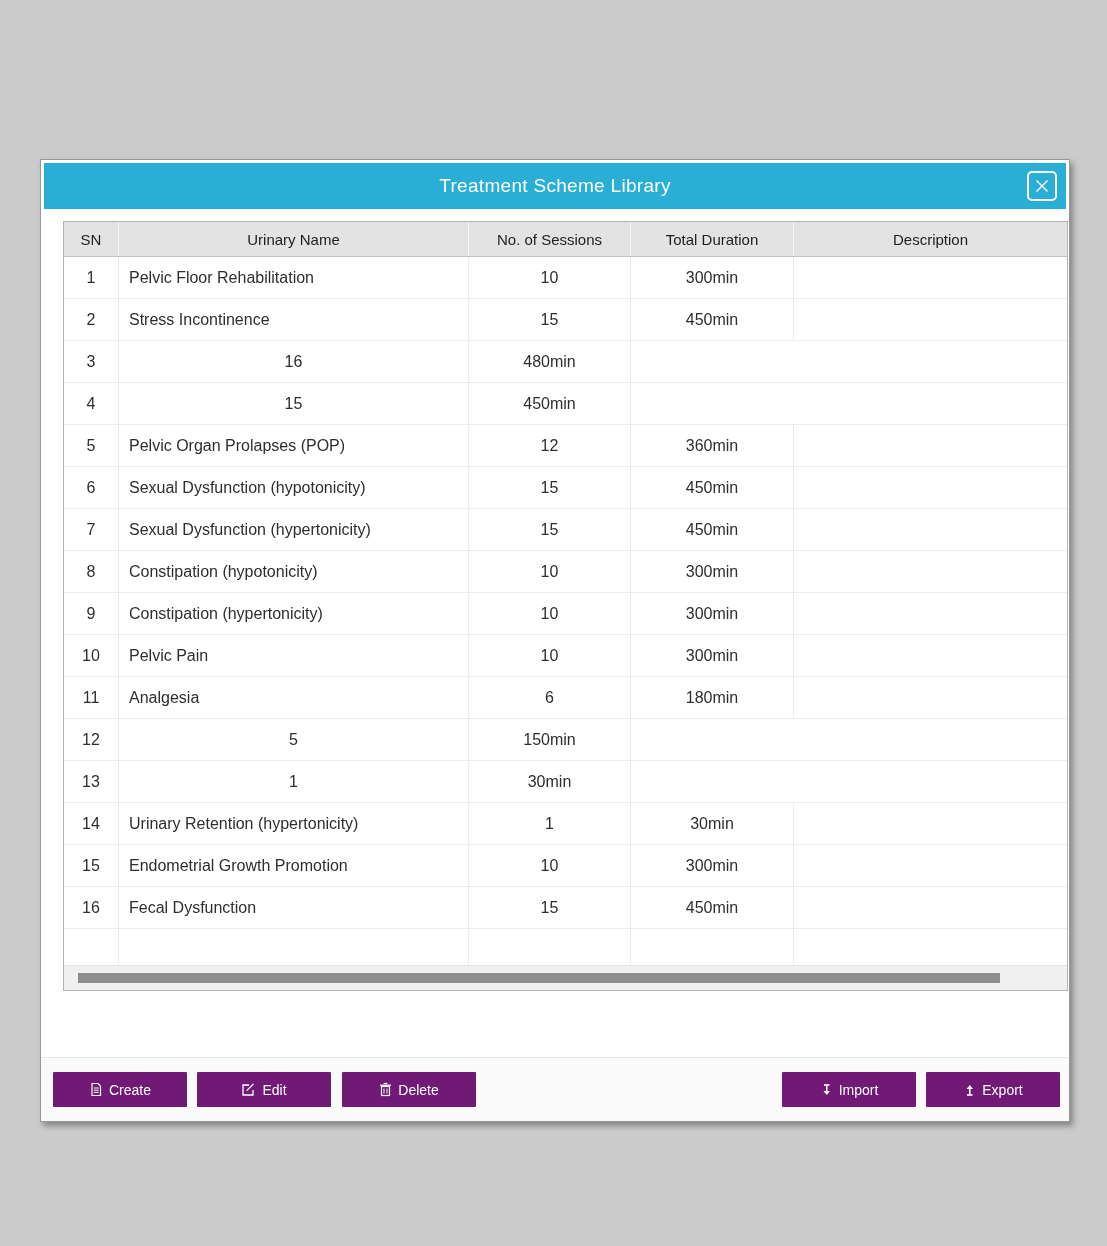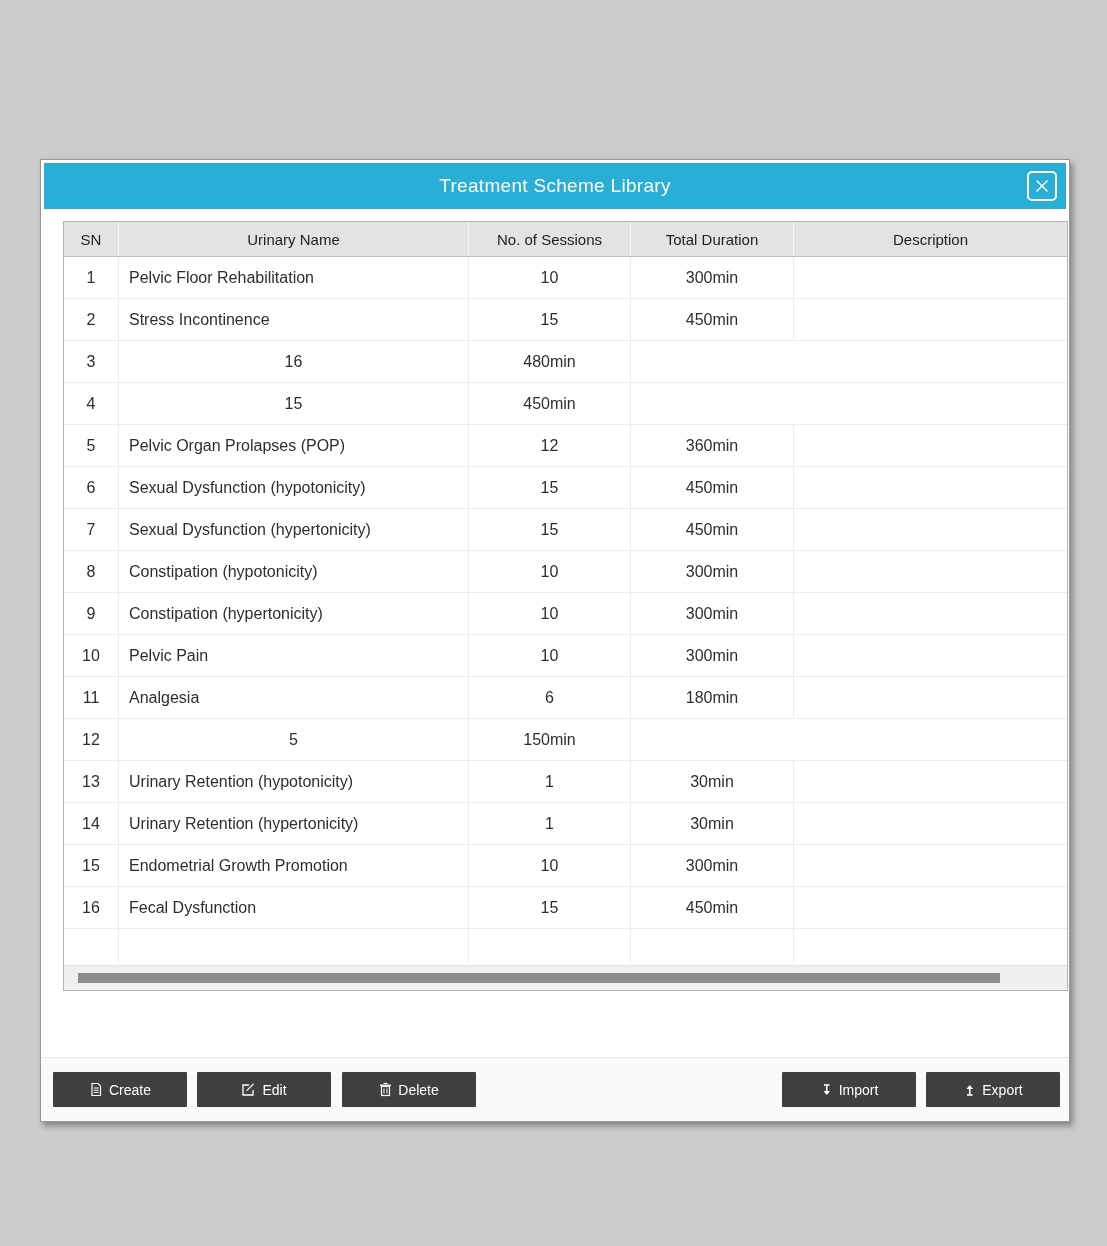--- a/index.html
+++ b/index.html
@@ -85,21 +85,21 @@
     position:absolute; left:0; right:0; top:897px; height:1px;
     background:#e7e7e7;
   }
   .footer {
     position:absolute; left:0; right:0; top:898px; bottom:0;
     background:#fafafa;
   }
   .btn {
     position:absolute; top:912px;
     width:134px; height:35px;
-    background:#404040;
+    background:#701a75;
     border:none; border-radius:1px;
     color:#ffffff; font-size:14px;
     font-family:"Liberation Sans", sans-serif;
     display:flex; align-items:center; justify-content:center; gap:6px;
     cursor:pointer; padding:12px;
   }
   .btn svg { flex:0 0 auto; }
   .btn-create { left:12px; }
   .btn-edit   { left:156px; }
   .btn-delete { left:301px; }
@@ -221,21 +221,20 @@
 
       <div class="trow grid-cols">
         <div class="td center">12</div>
         <div class="td center">5</div>
         <div class="td center">150min</div>
         <div class="td left"></div>
       </div>
 
       <div class="trow grid-cols">
         <div class="td center">13</div>
-        <div class="td left">Urinary Retention (hypotonicity)</div>
         <div class="td center">1</div>
         <div class="td center">30min</div>
         <div class="td left"></div>
       </div>
 
       <div class="trow grid-cols">
         <div class="td center">14</div>
         <div class="td left">Urinary Retention (hypertonicity)</div>
         <div class="td center">1</div>
         <div class="td center">30min</div>

